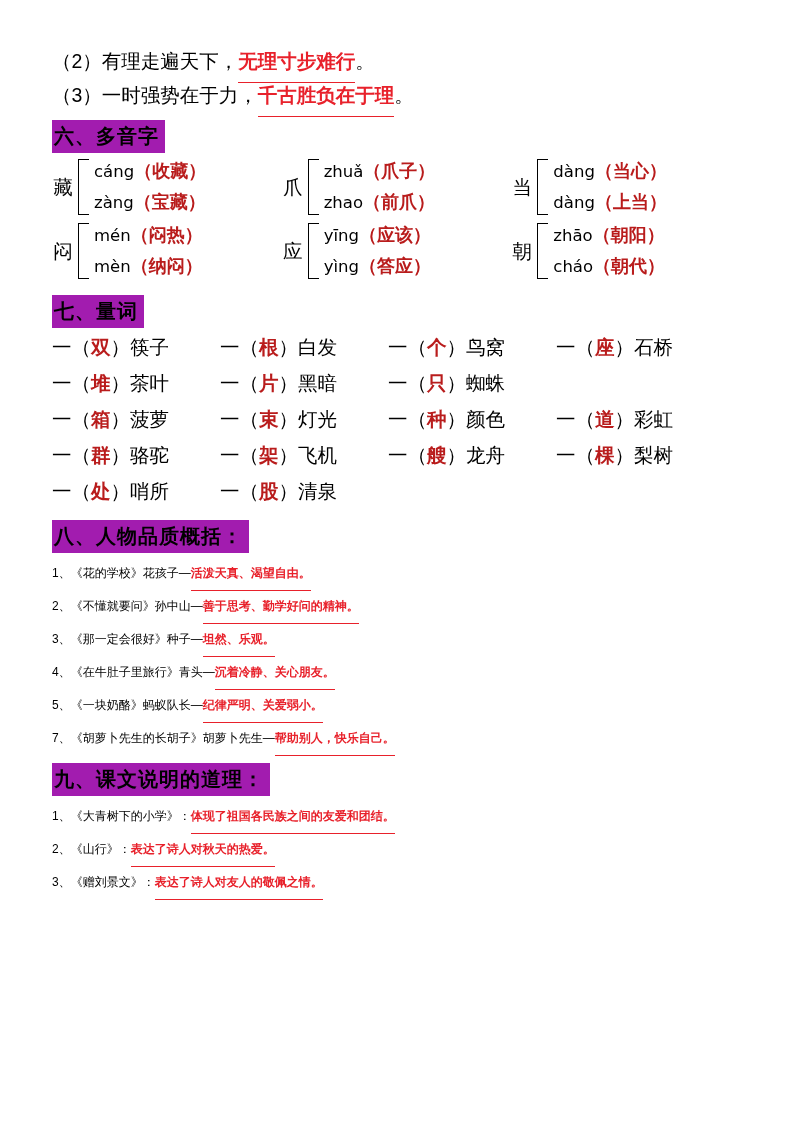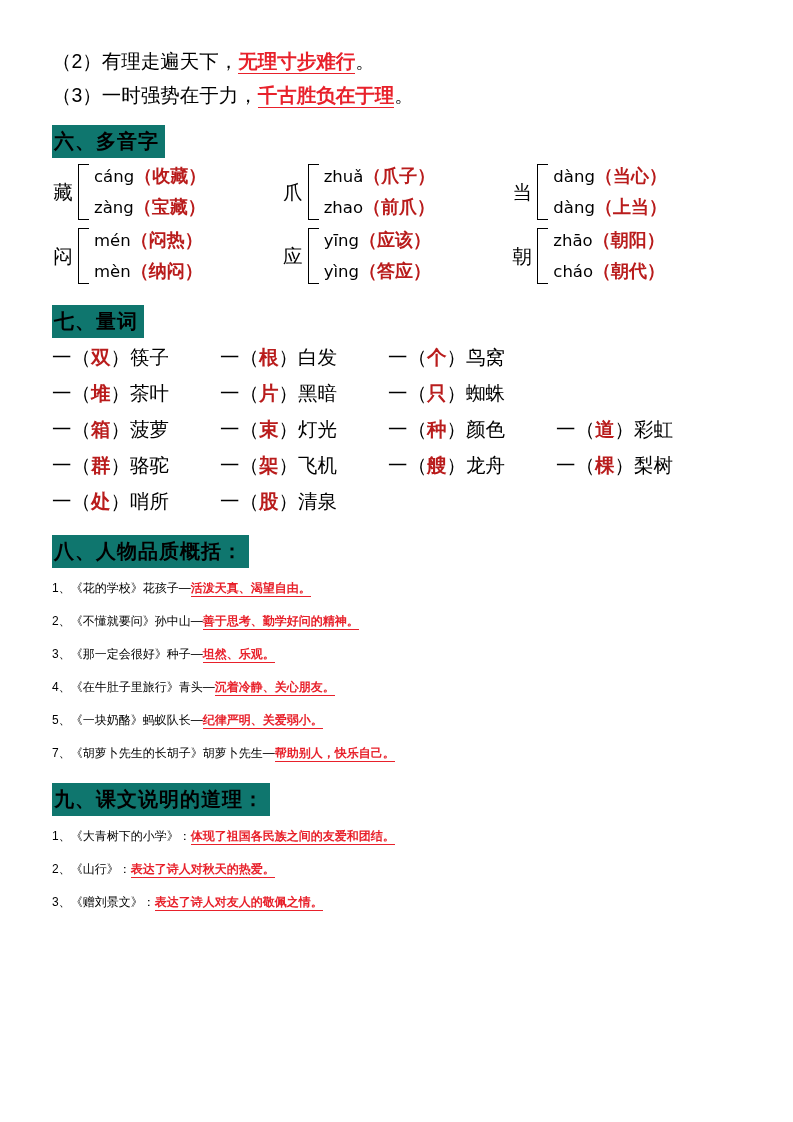--- a/index.html
+++ b/index.html
@@ -29,30 +29,30 @@
     white-space: nowrap;
   }
   .red {
     color: #b91c1c;
     font-weight: bold;
   }
   .red-u {
     color: #e8212b;
     font-weight: bold;
     border-bottom: 1.5px solid #e8212b;
-    padding-bottom: 1px;
+    padding-bottom: 10px;
   }
   .sec-head {
     display: inline-block;
-    background: #0f766e;
+    background: #a21caf;
     font-size: 20px;
     font-weight: bold;
     line-height: 28px;
     padding: 2px 6px 3px 2px;
-    margin: 13px 0 4px 0;
+    margin: 8px 0 4px 0;
     letter-spacing: 1px;
   }
 
   
   .duoyin-block {
     margin-top: 2px;
   }
   .duoyin-row {
     display: flex;
     margin-bottom: 8px;
@@ -189,20 +189,21 @@
   </div>
 
   
   <div class="sec-head">七、量词</div>
   <div>
 
     <div class="liangci-row">
       <div class="liangci-item"><span>一（</span><span class="red">双</span><span>）筷子</span></div>
       <div class="liangci-item"><span>一（</span><span class="red">根</span><span>）白发</span></div>
       <div class="liangci-item"><span>一（</span><span class="red">个</span><span>）鸟窝</span></div>
+      <div class="liangci-item"><span>一（</span><span class="red">座</span><span>）石桥</span></div>
     </div>
 
     <div class="liangci-row">
       <div class="liangci-item"><span>一（</span><span class="red">堆</span><span>）茶叶</span></div>
       <div class="liangci-item"><span>一（</span><span class="red">片</span><span>）黑暗</span></div>
       <div class="liangci-item"><span>一（</span><span class="red">只</span><span>）蜘蛛</span></div>
     </div>
 
     <div class="liangci-row">
       <div class="liangci-item"><span>一（</span><span class="red">箱</span><span>）菠萝</span></div>

